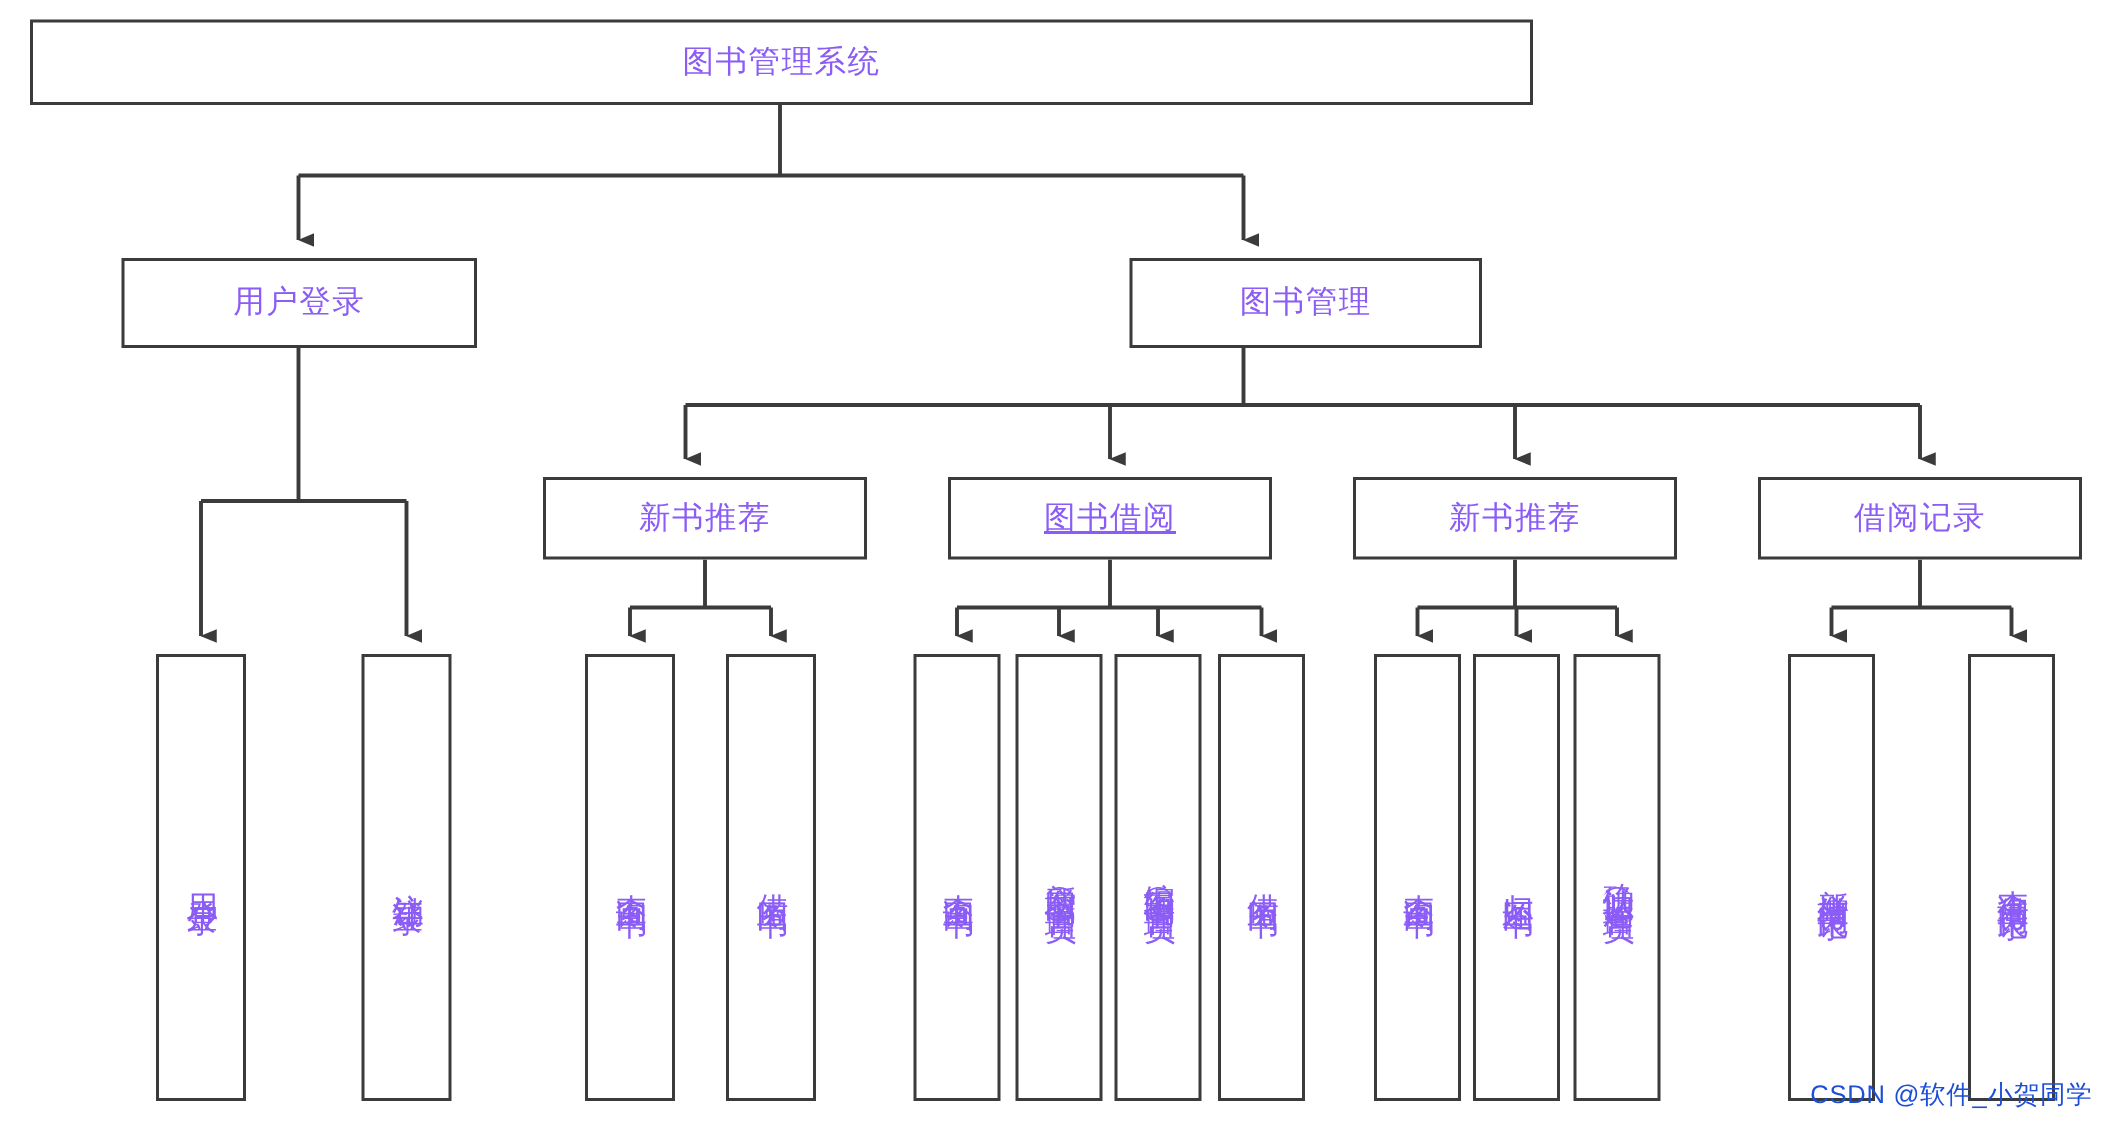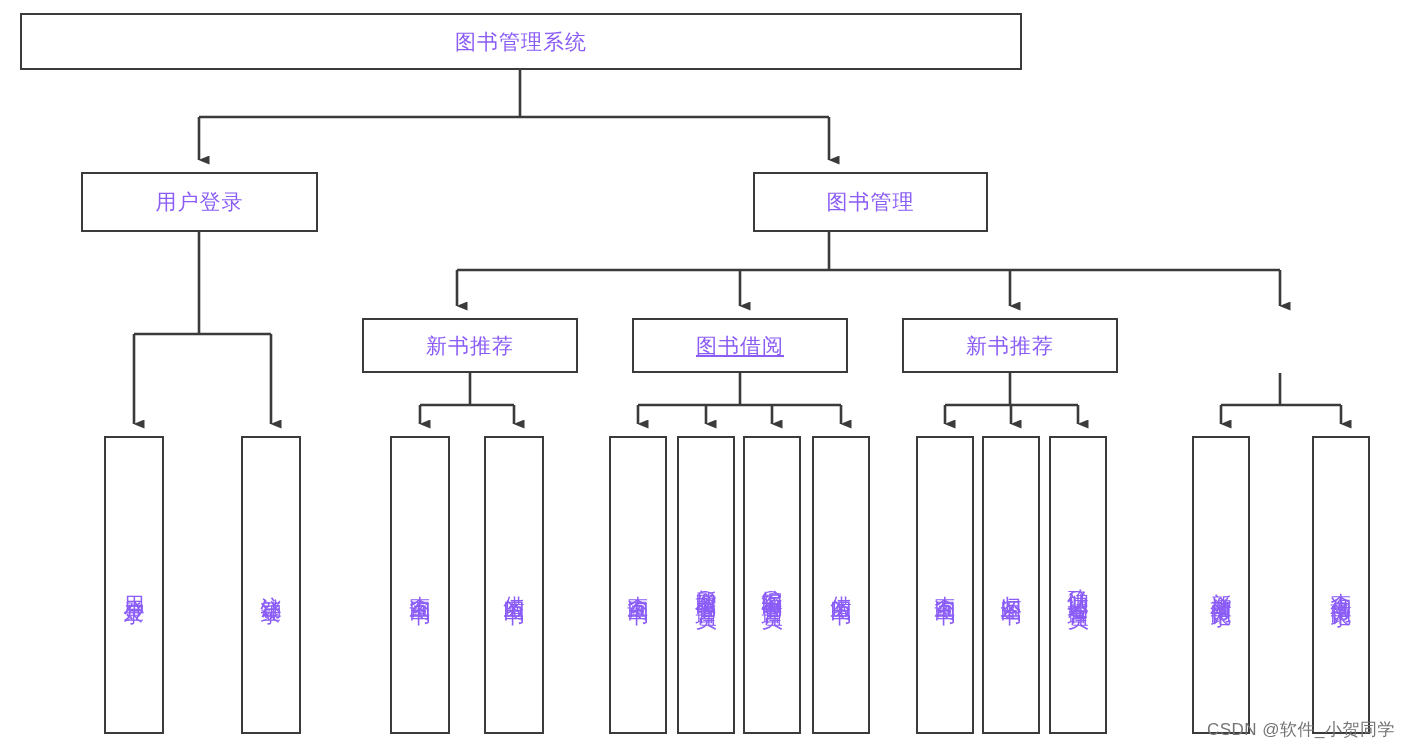--- a/index.html
+++ b/index.html
@@ -50,21 +50,21 @@
     line-height: 1.05;
     letter-spacing: 3px;
     white-space: nowrap;
     text-align: center;
   }
   .watermark {
     position: absolute;
     right: 10px;
     bottom: 6px;
     font-size: 17px;
-    color: #737373;
+    color: #1d4ed8;
     letter-spacing: 0.5px;
     white-space: nowrap;
   }
 </style>
 </head>
 <body>
 
 <div id="canvas">
 
   <svg class="connectors" viewBox="0 0 1405 747" xmlns="http://www.w3.org/2000/svg">
@@ -134,20 +134,23 @@
   </div>
 
   <div class="node node-h" style="left:632px; top:318px; width:216px; height:55px;text-decoration:underline;">
     <span>图书借阅</span>
   </div>
 
   <div class="node node-h" style="left:902px; top:318px; width:216px; height:55px;">
     <span>新书推荐</span>
   </div>
 
+  <div class="node node-h" style="left:1172px; top:318px; width:216px; height:55px;">
+    <span>借阅记录</span>
+  </div>
 
   <div class="node node-v" style="left:104px; top:436px; width:60px; height:298px;">
     <span class="vtext">用户登录</span>
   </div>
 
   <div class="node node-v" style="left:241px; top:436px; width:60px; height:298px;">
     <span class="vtext">注销登录</span>
   </div>
 
   <div class="node node-v" style="left:390px; top:436px; width:60px; height:298px;">

